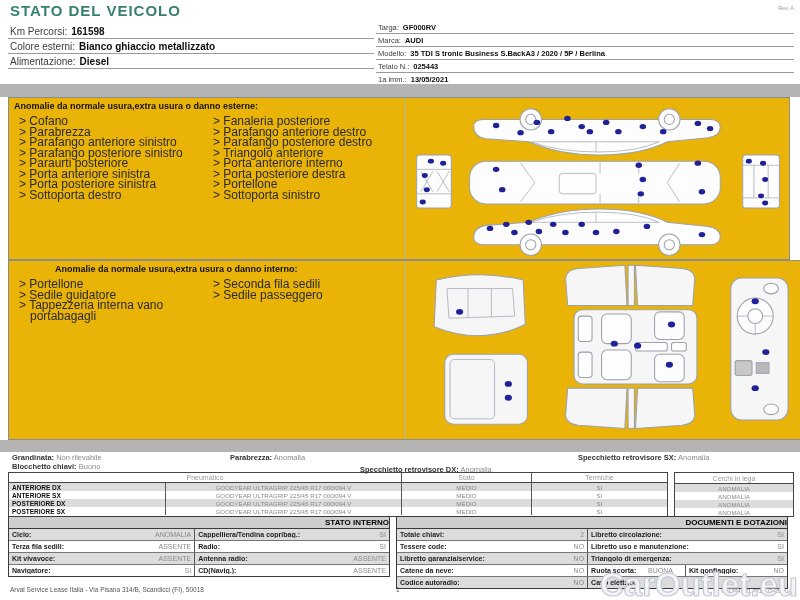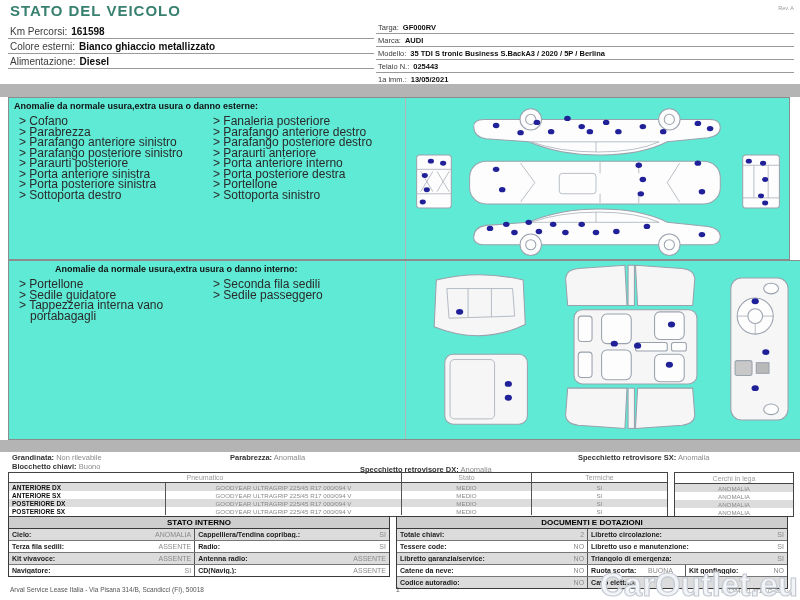--- a/index.html
+++ b/index.html
@@ -14,21 +14,21 @@
   #rfields{left:376px;top:21px;width:418px;}
   .frow{display:flex;align-items:flex-end;border-bottom:1px solid #9a9a9a;
         padding:1px 0 1px 2px;}
   #lfields .frow{height:12px;font-size:10px;}
   #rfields .frow{height:10px;font-size:7.5px;}
   .frow .lbl{color:#3c3c3c;margin-right:4px;white-space:nowrap;}
   .frow .val{font-weight:bold;color:#0d0d0d;white-space:nowrap;}
   .band{position:absolute;left:0;width:800px;height:13px;background:#b4b4b4;}
   #band1{top:84px;} #band2{top:440px;height:12px;}
   
-  .section{position:absolute;left:8px;width:780px;border:1px solid #8c8c8c;background:#5eead4;}
+  .section{position:absolute;left:8px;width:780px;border:1px solid #8c8c8c;background:#eab308;}
   #extbox{top:97px;height:161px;} #intbox{top:260px;height:178px;padding-left:41px;}
   .sec-title{font-size:9px;font-weight:bold;color:#111;padding:3px 0 2px 5px;}
   .lists{position:absolute;left:6px;top:18px;width:388px;display:flex;}
   .lcol{width:194px;}
   .itm{font-size:12px;color:#2a2a2a;line-height:10.5px;padding-left:15px;text-indent:-11px;}
   .itm::before{content:"> ";}
   .diagram{position:absolute;left:396px;top:0;bottom:0;right:0;border-left:1px solid #b5b5b5;}
   .diagram svg{display:block;width:100%;height:100%;}
   .car{stroke:#9aa2ad;fill:#fdfdfd;stroke-width:1;}
   .carline{stroke:#aab1ba;fill:none;stroke-width:0.8;}
@@ -51,21 +51,21 @@
   .zg{background:#dcdcdc;}
   #cerchi{width:118px;margin-left:6px;border:1px solid #444;}
   #cerchi .crow{height:8px;display:flex;align-items:center;justify-content:center;
                 color:#8a8a8a;font-size:6.2px;}
   #cerchi .ch{height:10px;display:flex;align-items:center;justify-content:center;
               color:#9a9a9a;font-size:7px;border-bottom:1px solid #444;}
   
   .btable{position:absolute;top:516px;}
   #sinterno{left:8px;width:382px;} #docs{left:396px;width:392px;}
   .t2head{height:11px;line-height:11px;background:#cecece;border:1px solid #3a3a3a;
-          font-weight:bold;font-size:8px;text-align:center;color:#000;}
+          font-weight:bold;font-size:8px;text-align:right;color:#000;}
   .t2body{border:1px solid #3a3a3a;border-top:none;}
   .t2row{display:flex;height:11px;align-items:center;font-size:7px;border-top:1px solid #777;}
   .t2row:first-child{border-top:none;}
   .half{display:flex;justify-content:space-between;align-items:center;
         padding:0 3px;box-sizing:border-box;height:100%;}
   .halfL{width:49%;border-right:1px solid #555;} .halfR{width:51%;}
   .tl{font-weight:bold;color:#1c1c1c;white-space:nowrap;overflow:hidden;}
   .tv{color:#8a8a8a;white-space:nowrap;margin-left:3px;}
   .spl{display:flex;justify-content:flex-start;}
   .vdiv{border-left:1px solid #555;height:100%;margin:0 3px;}
@@ -135,21 +135,21 @@
         <div class="itm">Parafango posteriore sinistro</div>
         <div class="itm">Paraurti posteriore</div>
         <div class="itm">Porta anteriore sinistra</div>
         <div class="itm">Porta posteriore sinistra</div>
         <div class="itm">Sottoporta destro</div>
       </div>
       <div class="lcol">
         <div class="itm">Fanaleria posteriore</div>
         <div class="itm">Parafango anteriore destro</div>
         <div class="itm">Parafango posteriore destro</div>
-        <div class="itm">Paraurti anteriore</div>
+        <div class="itm">Triangolo anteriore</div>
         <div class="itm">Porta anteriore interno</div>
         <div class="itm">Porta posteriore destra</div>
         <div class="itm">Portellone</div>
         <div class="itm">Sottoporta sinistro</div>
       </div>
     </div>
     <div class="diagram">
       <svg viewBox="0 0 375 158">
 
         <g>

